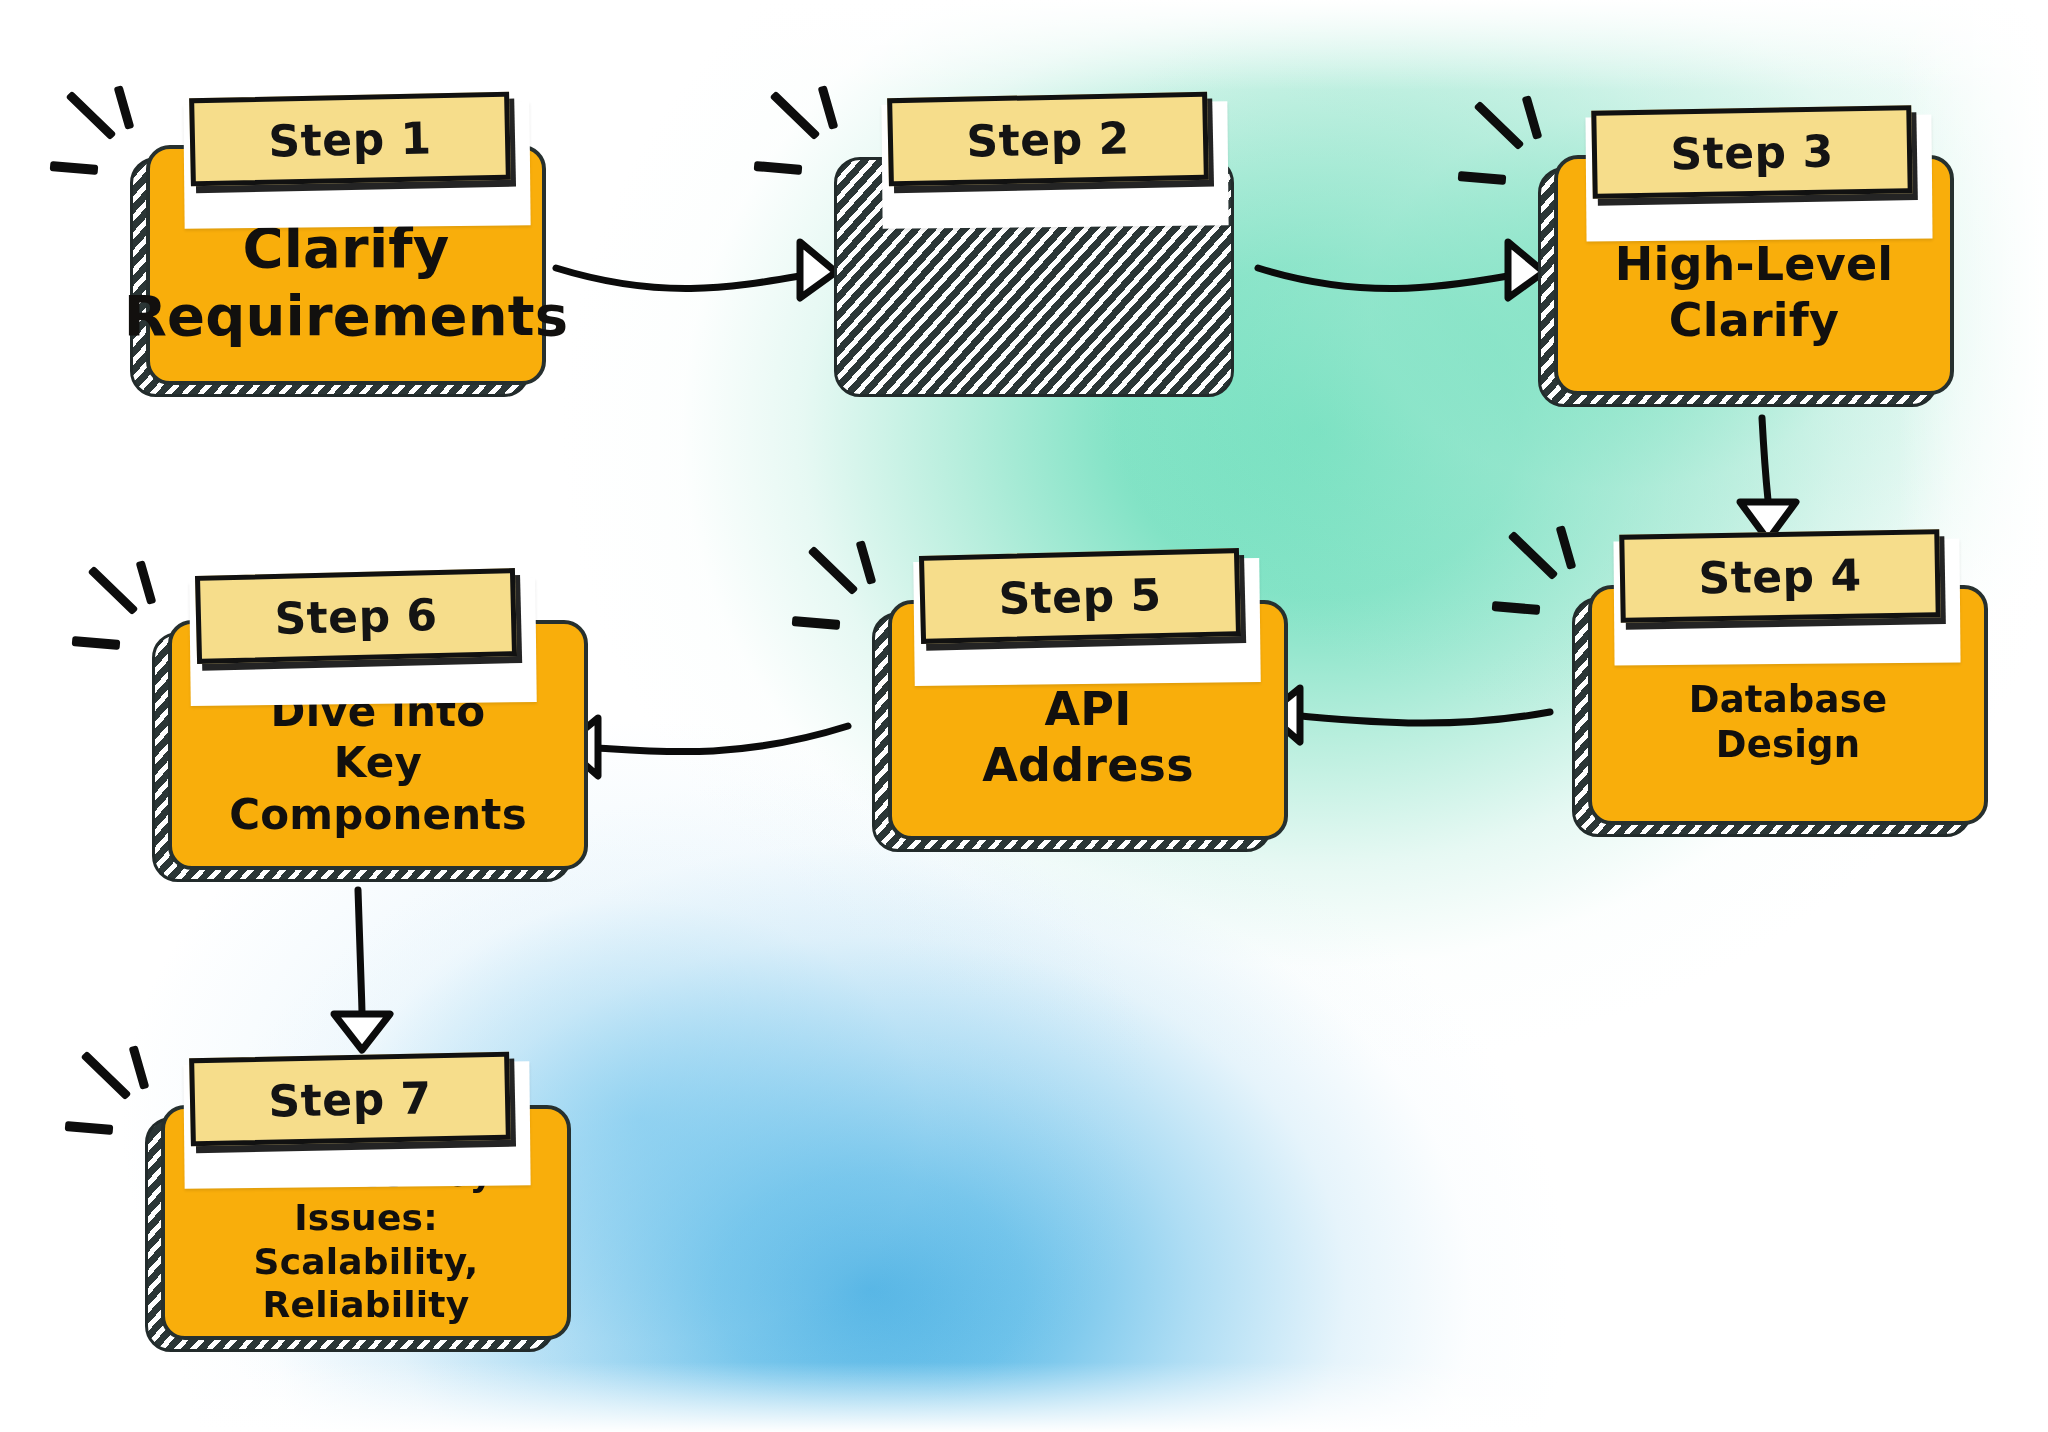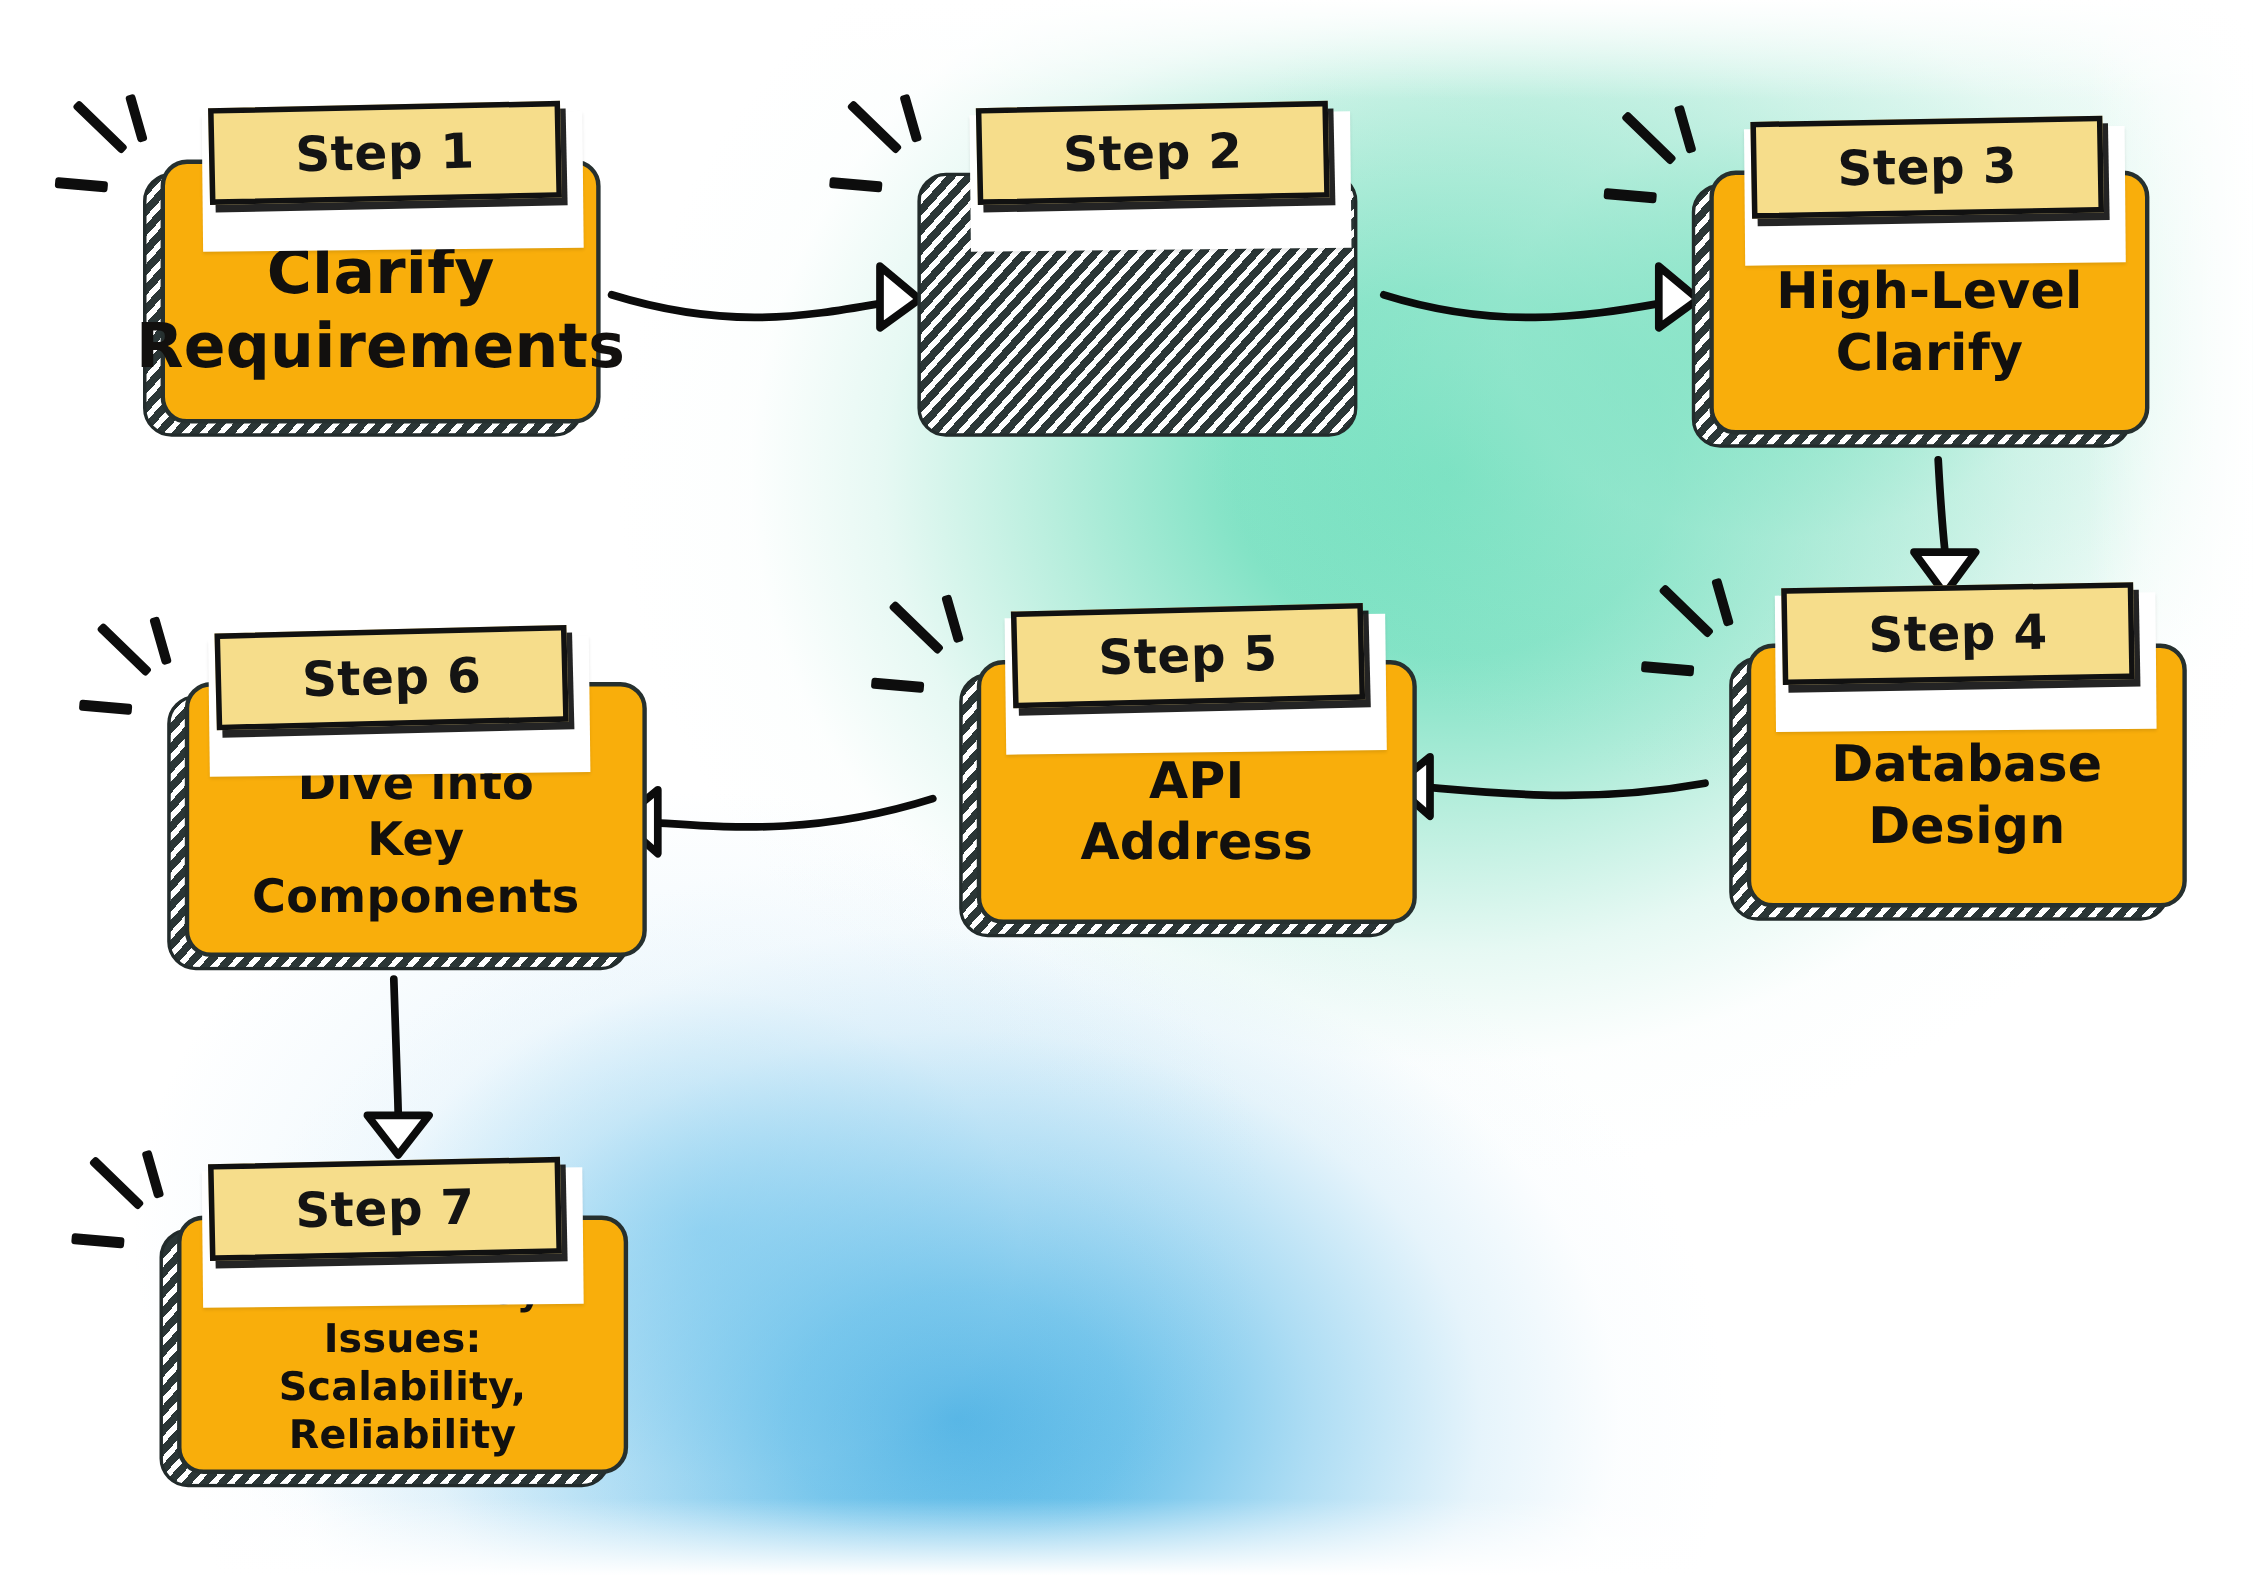--- a/index.html
+++ b/index.html
@@ -230,21 +230,21 @@
         <div class="sparkles" style="left: -76px; top: -44px; width: 90px; height: 90px;">
           <div class="sp" style="left: 6px; top: 10px; width: 62px; height: 9px; transform: rotate(44deg);"></div>
           <div class="sp" style="left: 48px; top: 2px; width: 44px; height: 9px; transform: rotate(74deg);"></div>
           <div class="sp" style="left: -4px; top: 62px; width: 48px; height: 10px; transform: rotate(5deg);"></div>
         </div>
       </div>
       <div class="card" style="left: 1572px; top: 585px; width: 422px; height: 266px;">
         <div class="card-shadow" style="left: 0px; top: 12px; width: 400px; height: 240px;"></div>
         <div class="paper" style="left: 42px; top: -45px; width: 346px; height: 124px; transform: rotate(-0.5deg);"></div>
         <div class="card-body" style="left: 16px; top: 0px; width: 400px; height: 240px;">
-          <div class="card-text" style="font-size: 46px; margin-top: 34px; text-align: center;">Database
+          <div class="card-text" style="font-size: 37px; margin-top: 34px; text-align: center;">Database
 Design</div>
         </div>
         <div class="tab" style="left: 48px; top: -53px; width: 320px; height: 88px; transform: rotate(-1deg);">
           <span class="tab-text">Step 4</span>
         </div>
         <div class="sparkles" style="left: -76px; top: -44px; width: 90px; height: 90px;">
           <div class="sp" style="left: 6px; top: 10px; width: 62px; height: 9px; transform: rotate(44deg);"></div>
           <div class="sp" style="left: 48px; top: 2px; width: 44px; height: 9px; transform: rotate(74deg);"></div>
           <div class="sp" style="left: -4px; top: 62px; width: 48px; height: 10px; transform: rotate(5deg);"></div>
         </div>

